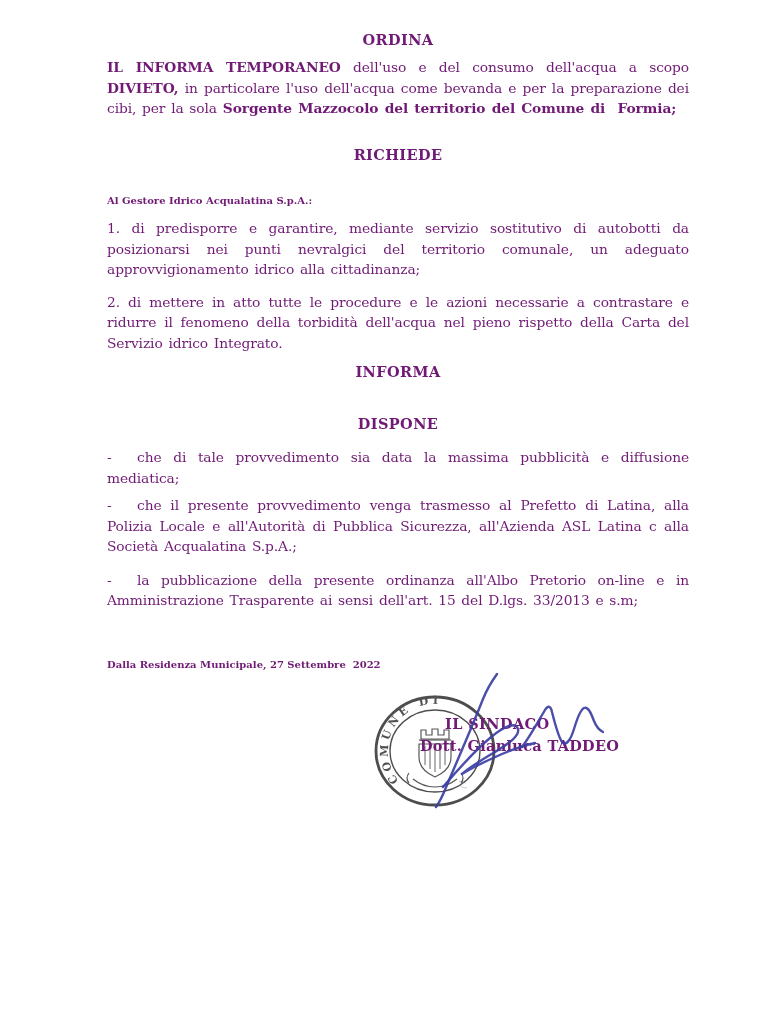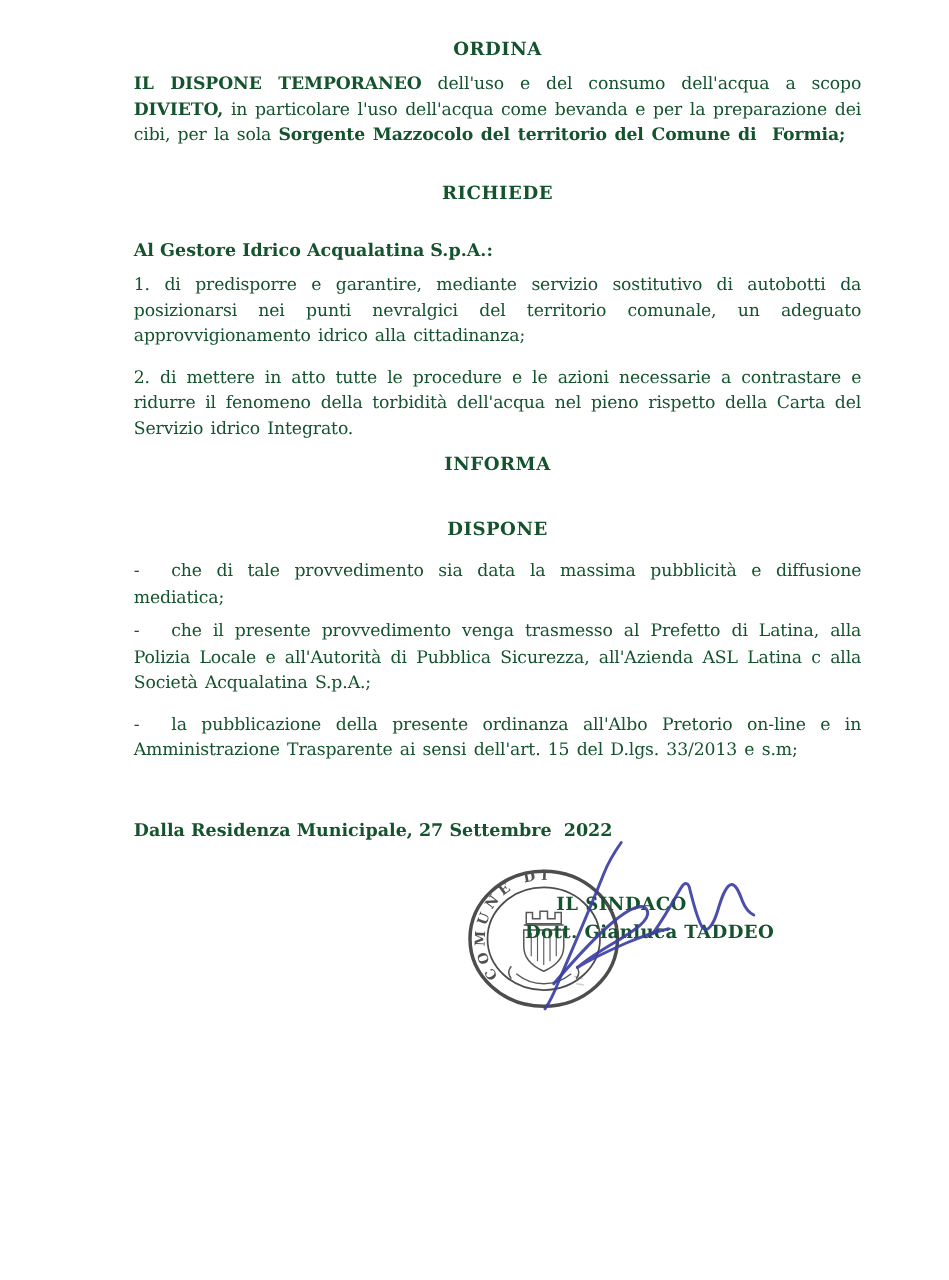--- a/index.html
+++ b/index.html
@@ -3,21 +3,21 @@
 <meta charset="utf-8">
 <style>
   html, body { margin: 0; padding: 0; background: #ffffff; }
   .page {
     position: relative;
     width: 759px;
     height: 1024px;
     background: #ffffff;
     overflow: hidden;
     font-family: "DejaVu Serif", "Liberation Serif", serif;
-    color: #14532d;
+    color: #701a75;
   }
   .content {
     position: absolute;
     left: 107px;
     top: 30px;
     width: 582px;
   }
   .heading {
     font-size: 14.5px;
     font-weight: bold;
@@ -29,21 +29,21 @@
   .para {
     font-size: 13.8px;
     line-height: 20.5px;
     text-align: justify;
     letter-spacing: -0.1px;
     word-spacing: 1.5px;
     margin: 0;
   }
   .bold { font-weight: bold; }
   .addressee, .dateline {
-    font-size: 14px;
+    font-size: 10px;
     font-weight: bold;
     margin: 0;
     line-height: 20.5px;
     white-space: pre-wrap;
   }
   .dash {
     display: inline-block;
     width: 30px;
   }
   
@@ -113,21 +113,21 @@
   }
 </style>
 </head>
 <body>
 
 <div class="page">
   <div class="content">
 
     <h2 class="heading">ORDINA</h2>
 
-    <p class="para mt7"><span class="bold">IL DISPONE TEMPORANEO</span><span> dell'uso e del consumo dell'acqua a scopo </span><span class="bold">DIVIETO,</span><span> in particolare l'uso dell'acqua come bevanda e per la preparazione dei cibi, per la sola </span><span class="bold">Sorgente Mazzocolo del territorio del Comune di&nbsp; Formia;</span></p>
+    <p class="para mt7"><span class="bold">IL INFORMA TEMPORANEO</span><span> dell'uso e del consumo dell'acqua a scopo </span><span class="bold">DIVIETO,</span><span> in particolare l'uso dell'acqua come bevanda e per la preparazione dei cibi, per la sola </span><span class="bold">Sorgente Mazzocolo del territorio del Comune di&nbsp; Formia;</span></p>
 
     <h2 class="heading mt26">RICHIEDE</h2>
 
     <p class="addressee mt26">Al Gestore Idrico Acqualatina S.p.A.:</p>
 
     <p class="para mt7">1. di predisporre e garantire, mediante servizio sostitutivo di autobotti da posizionarsi nei punti nevralgici del territorio comunale, un adeguato approvvigionamento idrico alla cittadinanza;</p>
 
     <p class="para mt12">2. di mettere in atto tutte le procedure e le azioni necessarie a contrastare e ridurre il fenomeno della torbidità dell'acqua nel pieno rispetto della Carta del Servizio idrico Integrato.</p>
 
     <h2 class="heading mt9">INFORMA</h2>

